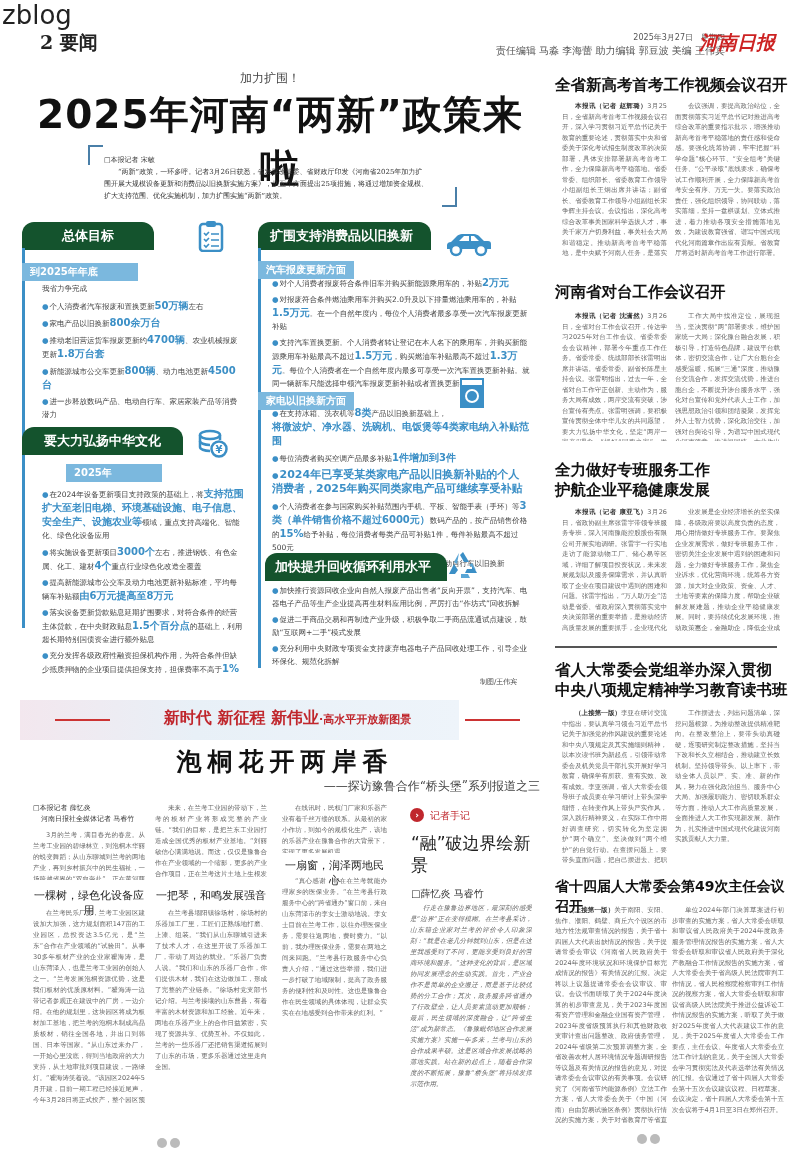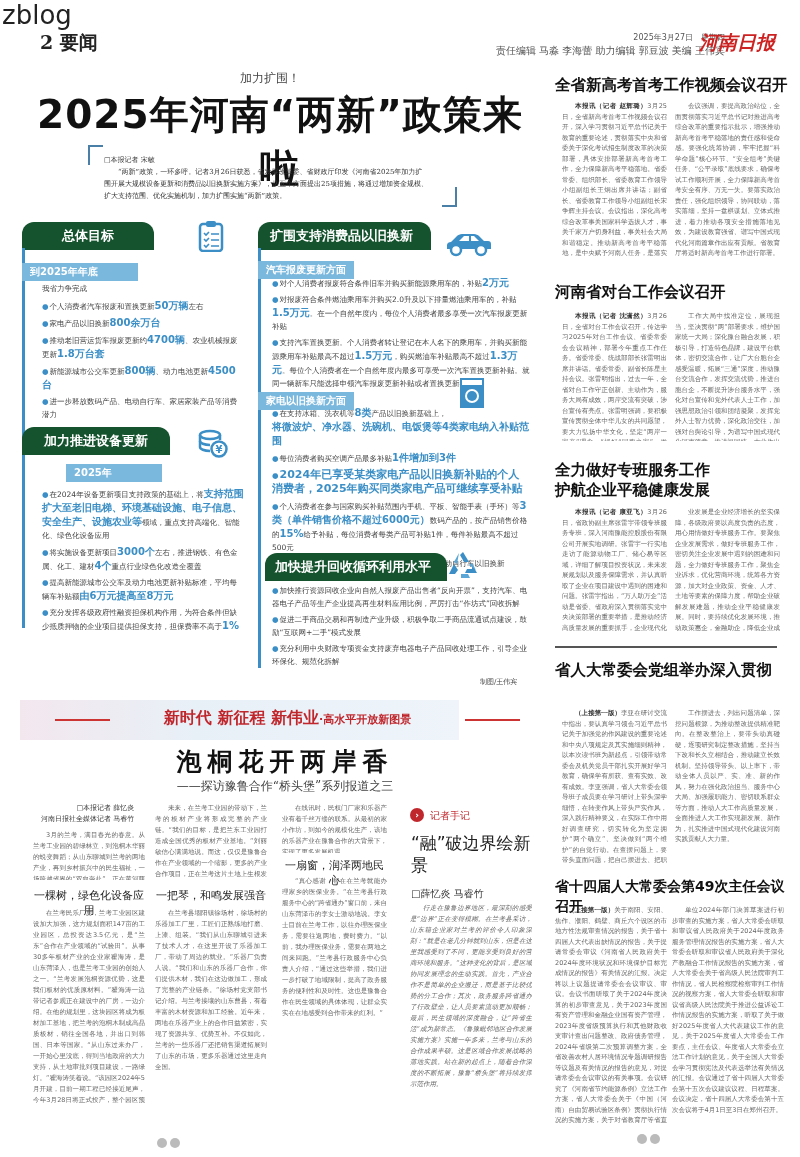--- a/index.html
+++ b/index.html
@@ -36,21 +36,21 @@
   .icon-box { position: absolute; }
 
   
   .banner { position: absolute; left: 20px; top: 700px; width: 439px; height: 40px; background: linear-gradient(90deg, #f3e7ee 0%, #e8f0f7 40%, #eef4fa 100%); }
   .banner .line-l { position: absolute; left: 35px; top: 19px; width: 55px; height: 2px; background: #c33; }
   .banner .line-r { position: absolute; left: 445px; top: 19px; width: 55px; height: 2px; background: #c33; }
   .banner .text { position: absolute; left: 95px; top: 8px; width: 345px; text-align: center; color: #c0272d; font-weight: bold; font-size: 16px; white-space: nowrap; }
   .banner .text small { font-size: 11px; font-weight: bold; }
 
   .feature-title { position: absolute; left: 30px; width: 510px; top: 745px; text-align: center; font-size: 25px; font-weight: bold; letter-spacing: 6px; color: #111; }
-  .feature-sub { position: absolute; left: 30px; width: 510px; top: 778px; text-align: center; font-size: 12px; color: #444; font-family: "DejaVu Serif", serif; }
+  .feature-sub { position: absolute; left: 30px; width: 510px; top: 778px; text-align: right; font-size: 12px; color: #444; font-family: "DejaVu Serif", serif; }
 
   .col-text { position: absolute; font-size: 6.5px; line-height: 11px; color: #666; text-align: justify; }
   .col-text p { text-indent: 2em; margin-bottom: 1px; }
   .subhead { position: absolute; font-size: 11px; color: #222; text-align: center; }
 
   .note-badge { position: absolute; left: 410px; top: 808px; width: 14px; height: 14px; border-radius: 50%; background: #c0272d; color: #fff; font-size: 9px; text-align: center; line-height: 14px; font-weight: bold; }
   .note-label { position: absolute; left: 430px; top: 809px; font-size: 10px; color: #c0272d; }
   .note-title { position: absolute; left: 411px; top: 832px; width: 120px; font-size: 17px; line-height: 22px; color: #222; }
   .note-byline { position: absolute; left: 411px; top: 887px; font-size: 10px; color: #333; }
 
@@ -104,39 +104,40 @@
   <ul class="bullets">
     <li><span>个人消费者汽车报废和置换更新</span><span class="hl">50万辆</span><span>左右</span></li>
     <li><span>家电产品以旧换新</span><span class="hl">800余万台</span></li>
     <li><span>推动老旧营运货车报废更新约</span><span class="hl">4700辆</span><span>、农业机械报废更新</span><span class="hl">1.8万台套</span></li>
     <li><span>新能源城市公交车更新</span><span class="hl">800辆</span><span>、动力电池更新</span><span class="hl">4500台</span></li>
     <li><span>进一步释放数码产品、电动自行车、家居家装产品等消费潜力</span></li>
   </ul>
 </div>
 
 <div class="panel" style="left:22px; top:427px;">
-  <div class="panel-title" style="padding:5px 22px;">加力推进设备更新</div>
+  <div class="panel-title" style="padding:5px 22px;">要大力弘扬中华文化</div>
 </div>
 <div class="icon-box" style="left:198px; top:428px;">
   <svg width="30" height="30" viewBox="0 0 30 30">
       <ellipse cx="12" cy="7" rx="10" ry="4" fill="none" stroke="#3b8fc6" stroke-width="2.5"></ellipse>
       <path d="M2 7 v12 c0 2 4 4 10 4 M22 7 v5" fill="none" stroke="#3b8fc6" stroke-width="2.5"></path>
       <path d="M2 13 c0 2 4 4 10 4" fill="none" stroke="#3b8fc6" stroke-width="2.5"></path>
       <circle cx="21" cy="21" r="7.5" fill="#fff" stroke="#3b8fc6" stroke-width="2.5"></circle>
       <text x="21" y="25" text-anchor="middle" font-size="10" fill="#3b8fc6" font-weight="bold" font-family="DejaVu Sans, sans-serif">¥</text>
     </svg>
 </div>
 <div style="position:absolute; left:22px; top:461px;">
   <span class="tag" style="padding:2px 50px 2px 8px;margin-left:44px;">2025年</span>
 </div>
 <div style="position:absolute; left:42px; top:487px; width:202px;">
   <ul class="bullets">
     <li><span>在2024年设备更新项目支持政策的基础上，将</span><span class="hl">支持范围扩大至老旧电梯、环境基础设施、电子信息、安全生产、设施农业等</span><span>领域，重点支持高端化、智能化、绿色化设备应用</span></li>
     <li><span>将实施设备更新项目</span><span class="hl">3000个</span><span>左右，推进钢铁、有色金属、化工、建材</span><span class="hl">4个</span><span>重点行业绿色化改造全覆盖</span></li>
     <li><span>提高新能源城市公交车及动力电池更新补贴标准，平均每辆车补贴额</span><span class="hl">由6万元提高至8万元</span></li>
+    <li><span>落实设备更新贷款贴息延期扩围要求，对符合条件的经营主体贷款，在中央财政贴息</span><span class="hl">1.5个百分点</span><span>的基础上，利用超长期特别国债资金进行额外贴息</span></li>
     <li><span>充分发挥各级政府性融资担保机构作用，为符合条件但缺少抵质押物的企业项目提供担保支持，担保费率不高于</span><span class="hl">1%</span></li>
   </ul>
 </div>
 
 <div class="panel" style="left:258px; top:222px;">
   <div class="panel-title" style="padding:5px 18px 5px 12px;">扩围支持消费品以旧换新</div>
 </div>
 <div class="icon-box" style="left:443px; top:232px;">
   <svg width="50" height="26" viewBox="0 0 50 26">
       <path d="M4 17 v-4 c0-2 2-3 4-3 l6-6 c1-1 3-2 5-2 h12 c2 0 4 1 5 2 l5 5 h4 c2 0 3 1 3 3 v5 z" fill="#3b8fc6"></path>
@@ -201,21 +202,21 @@
   <div class="line-l"></div>
   <div class="text">
     <span>新时代 新征程 新伟业</span><small>·高水平开放新图景</small>
   </div>
   <div class="line-r"></div>
 </div>
 
 <div class="feature-title">泡桐花开两岸香</div>
 <div class="feature-sub">——探访豫鲁合作“桥头堡”系列报道之三</div>
 
-<div style="position:absolute; left:33px; top:803px; font-size:7px; color:#333; line-height:11px;text-align:right;">
+<div style="position:absolute; left:33px; top:803px; font-size:7px; color:#333; line-height:11px;">
   <div>□本报记者 薛忆炎</div>
   <div style="padding-left:8px;">河南日报社全媒体记者 马睿竹</div>
 </div>
 <div class="col-text" style="left:33px; top:830px; width:112px; height:50px; overflow:hidden;">
     <p>3月的兰考，满目春光的春意。从兰考工业园的碧绿林立，到泡桐木华丽的蜕变舞蹈；从山东聊城到兰考的两地产业，再到乡村振兴中的民生福祉，一场跨越省界的“双向奔赴”，正在黄河两岸奏响高质量发展的时代强音。</p>
   </div>
 <div class="subhead" style="left:33px; top:888px; width:112px;">一棵树，绿色化设备应用</div>
 <div class="col-text" style="left:33px; top:908px; width:112px; height:195px; overflow:hidden;">
     <p>在兰考民乐厂房，兰考工业园区建设加大加强，这方规划面积147亩的工业园区，总投资达3.5亿元，是“兰东”合作在产业领域的“试验田”。从事30多年板材产业的企业家翟海涛，是山东菏泽人，也是兰考工业园的创始人之一。“兰考发展泡桐资源优势，这是我们板材的优质原材料。”翟海涛一边带记者参观正在建设中的厂房，一边介绍。在他的规划里，这块园区将成为板材加工基地，把兰考的泡桐木制成高品质板材，销往全国各地，并出口到韩国、日本等国家。“从山东过来办厂，一开始心里没底，得到当地政府的大力支持，从土地审批到项目建设，一路绿灯。”翟海涛笑着说。“该园区2024年5月开建，目前一期工程已经接近尾声，今年3月28日将正式投产，整个园区预计6月份能全部投产。”翟海涛介绍，“我们已经从山东引进了6家企业，不仅带来了资金和技术，还带来了先进的管理经验和市场资源。”</p>
   </div>
@@ -270,20 +271,21 @@
 <div class="r-col" style="left:562px; top:507px; height:125px; overflow:hidden;">
     <p><b>本报讯（记者 康亚飞）</b><span>3月26日，省政协副主席张雷宇带领专班服务专班，深入河南豫能控股股份有限公司开展实地调研。张雷宇一行实地走访了能源动物工厂、储心易等区域，详细了解项目投资状况，未来发展规划以及服务保障需求，并认真听取了企业在项目建设中遇到的困难和问题。张雷宇指出，“万人助万企”活动是省委、省政府深入贯彻落实党中央决策部署的重要举措，是推动经济高质量发展的重要抓手，企业现代化产业体系，产</span></p>
   </div>
 <div class="r-col" style="left:675px; top:507px; height:125px; overflow:hidden;">
     <p>业发展是企业经济增长的坚实保障，各级政府要以高度负责的态度，用心用情做好专班服务工作。要聚焦企业发展需求，做好专班服务工作，密切关注企业发展中遇到的困难和问题，全力做好专班服务工作，聚焦企业诉求，优化营商环境，统筹各方资源，加大对企业政策、资金、人才、土地等要素的保障力度，帮助企业破解发展难题，推动企业平稳健康发展。同时，要持续优化发展环境，推动政策惠企，金融助企，降低企业成本，不断提升企业满意度，推动企业做大做强，服务企业高质量发展，助力全省经济社会高质量发展。</p>
   </div>
 <div class="r-rule" style="top:646px;"></div>
 
 <div class="r-title" style="top:660px;">
   <div>省人大常委会党组举办深入贯彻</div>
+  <div>中央八项规定精神学习教育读书班</div>
 </div>
 <div class="r-col" style="left:562px; top:708px; height:155px; overflow:hidden;">
     <p><b>（上接第一版）</b><span>李亚在研讨交流中指出，要认真学习领会习近平总书记关于加强党的作风建设的重要论述和中央八项规定及其实施细则精神，以本次读书班为新起点，引领带动常委会及机关党员干部扎实开展好学习教育，确保学有所获、查有实效、改有成效。李亚强调，省人大常委会领导班子成员要在学习研讨上带头深学细悟，在转变作风上带头严实作风，深入践行精神要义，在实际工作中用好调查研究，切实转化为坚定拥护“两个确立”、坚决做到“两个维护”的自觉行动。在查摆问题上，要带头直面问题，把自己摆进去、把职责摆进去、把</span></p>
   </div>
 <div class="r-col" style="left:675px; top:708px; height:155px; overflow:hidden;">
     <p>工作摆进去，列出问题清单，深挖问题根源，为推动整改提供精准靶向。在整改整治上，要带头动真碰硬，逐项研究制定整改措施，坚持当下改和长久立相结合，推动建立长效机制。坚持领导带头、以上率下，带动全体人员以严、实、准、新的作风，努力在强化政治担当、服务中心大局、加强履职能力、密切联系群众等方面，推动人大工作高质量发展，全面推进人大工作实现新发展、新作为，扎实推进中国式现代化建设河南实践贡献人大力量。</p>
   </div>
 
 <div class="r-title" style="top:876px; font-size:14px;">省十四届人大常委会第49次主任会议召开</div>
 <div class="r-col" style="left:555px; top:905px; width:112px; height:218px; overflow:hidden;">

